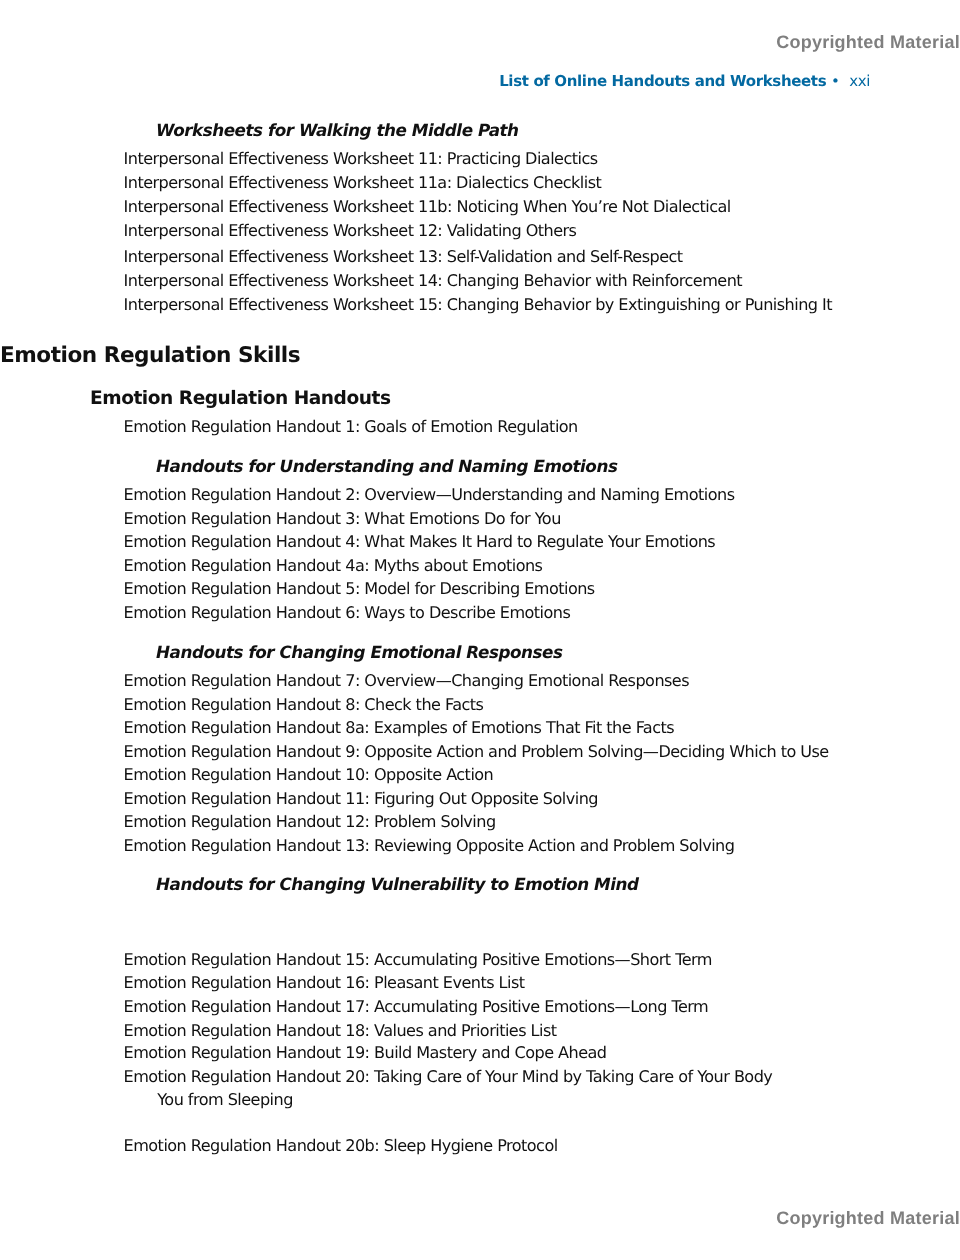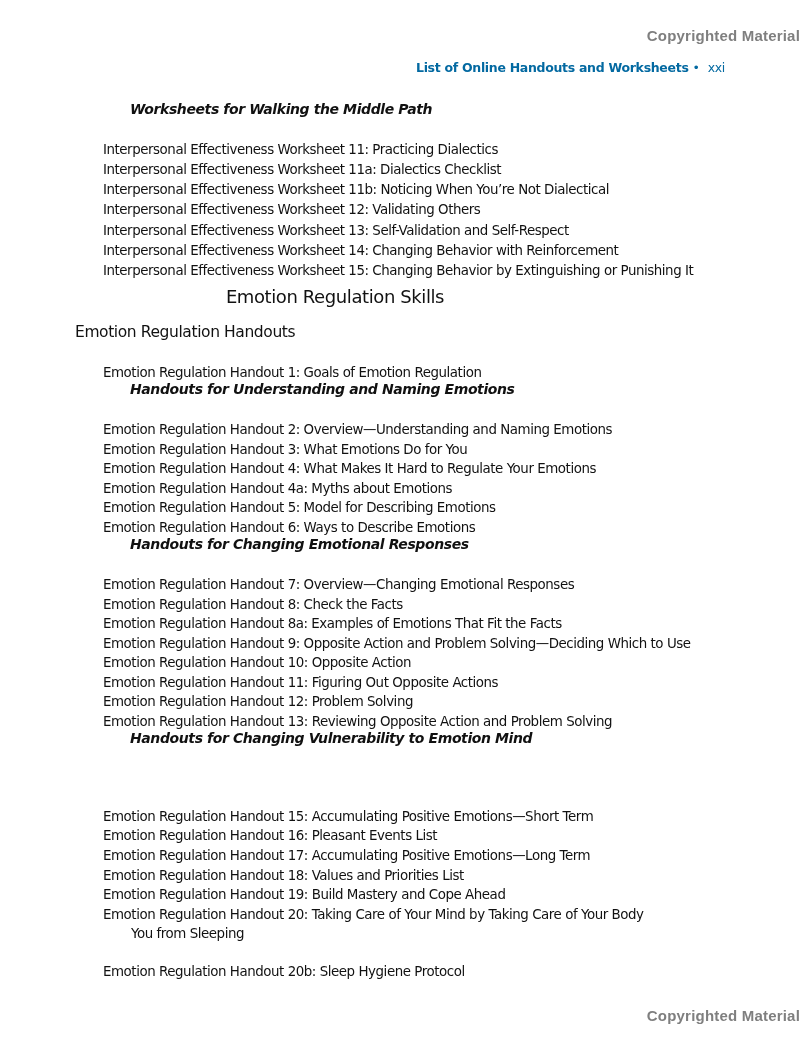--- a/index.html
+++ b/index.html
@@ -21,29 +21,29 @@
     }
     .running-head .folio { font-weight: normal; margin-left: 4px; }
     .running-head .bullet { font-weight: normal; margin: 0 4px; }
     .content { position: absolute; left: 0; top: 0; width: 800px; }
     .sub-head {
       position: absolute; left: 103px; font-style: italic; font-weight: bold;
       font-size: 14px; letter-spacing: -0.4px; white-space: nowrap; margin-left: 27px;
     }
     .entry {
       position: absolute; left: 103px; font-size: 13.4px;
-      letter-spacing: -0.45px; white-space: nowrap; line-height: 19px; margin-top: 16px;
+      letter-spacing: -0.45px; white-space: nowrap; line-height: 19px;
     }
     .entry .cont { display: block; padding-left: 28px; }
     .section-title {
-      position: absolute; top: 286px; left: 0; width: 670px; text-align: center;
-      font-weight: normal; font-size: 18px; letter-spacing: -0.4px;
+      position: absolute; top: 286px; left: 0; width: 670px; text-align: left;
+      font-weight: bold; font-size: 18px; letter-spacing: -0.4px;
     }
     .group-head {
-      position: absolute; left: 75px; top: 323px; font-weight: normal;
+      position: absolute; left: 75px; top: 323px; font-weight: bold;
       font-size: 15.5px; letter-spacing: -0.4px;
     }
   </style>
 </head>
 <body>
 
 <div class="watermark wm-top">Copyrighted Material</div>
 
 <div class="running-head">
   <span>List of Online Handouts and Worksheets</span><span class="bullet">•</span><span class="folio">xxi</span>
@@ -71,21 +71,21 @@
   <div class="entry" style="top:463px">Emotion Regulation Handout 4a: Myths about Emotions</div>
   <div class="entry" style="top:482px">Emotion Regulation Handout 5: Model for Describing Emotions</div>
   <div class="entry" style="top:502px">Emotion Regulation Handout 6: Ways to Describe Emotions</div>
 
   <div class="sub-head" style="top:536px">Handouts for Changing Emotional Responses</div>
   <div class="entry" style="top:559px">Emotion Regulation Handout 7: Overview—Changing Emotional Responses</div>
   <div class="entry" style="top:579px">Emotion Regulation Handout 8: Check the Facts</div>
   <div class="entry" style="top:598px">Emotion Regulation Handout 8a: Examples of Emotions That Fit the Facts</div>
   <div class="entry" style="top:618px">Emotion Regulation Handout 9: Opposite Action and Problem Solving—Deciding Which to Use</div>
   <div class="entry" style="top:637px">Emotion Regulation Handout 10: Opposite Action</div>
-  <div class="entry" style="top:657px">Emotion Regulation Handout 11: Figuring Out Opposite Actions</div>
+  <div class="entry" style="top:657px">Emotion Regulation Handout 11: Figuring Out Opposite Solving</div>
   <div class="entry" style="top:676px">Emotion Regulation Handout 12: Problem Solving</div>
   <div class="entry" style="top:696px">Emotion Regulation Handout 13: Reviewing Opposite Action and Problem Solving</div>
 
   <div class="sub-head" style="top:730px">Handouts for Changing Vulnerability to Emotion Mind</div>
   <div class="entry" style="top:754px">
   </div>
   <div class="entry" style="top:791px">Emotion Regulation Handout 15: Accumulating Positive Emotions—Short Term</div>
   <div class="entry" style="top:810px">Emotion Regulation Handout 16: Pleasant Events List</div>
   <div class="entry" style="top:830px">Emotion Regulation Handout 17: Accumulating Positive Emotions—Long Term</div>
   <div class="entry" style="top:850px">Emotion Regulation Handout 18: Values and Priorities List</div>

